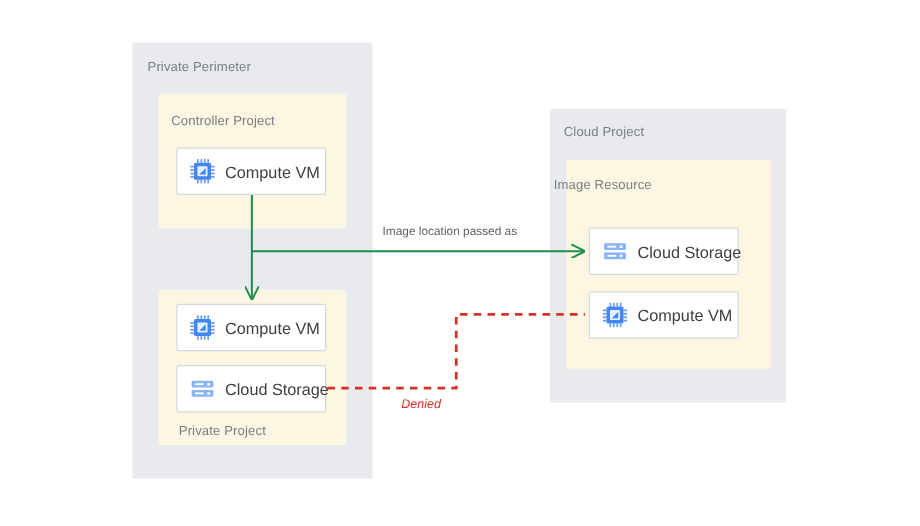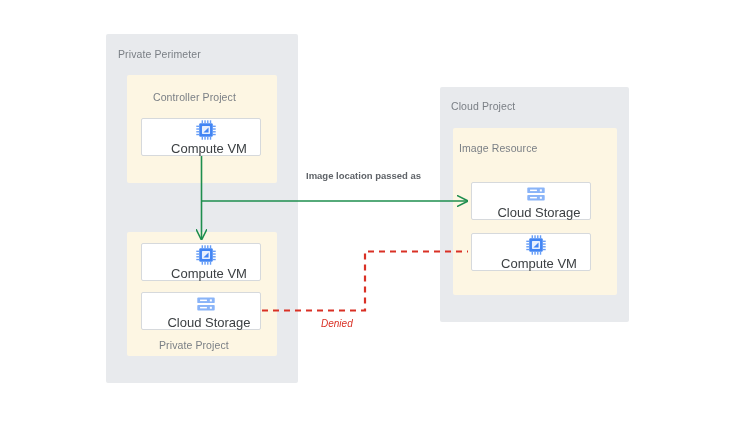--- a/index.html
+++ b/index.html
@@ -37,52 +37,51 @@
     position: absolute;
     background: #fdf6e3;
     border-radius: 2px;
   }
   .project-label {
     position: absolute;
     font-size: 10.5px;
     color: #7a7f85;
     letter-spacing: 0.1px;
     white-space: nowrap;
-    margin-left: 16px;
   }
   .card {
     position: absolute;
     background: #ffffff;
     border: 1px solid #d6d9dc;
     border-radius: 2px;
     display: flex;
     align-items: center;
     box-sizing: border-box;
     padding-left: 9px;
-    flex-direction: column;
   }
   .card .icon {
     width: 22px;
     height: 22px;
     flex: 0 0 22px;
     display: block;
   }
   .card .card-label {
     margin-left: 7px;
     font-size: 13px;
     color: #3c4043;
     white-space: nowrap;
   }
   .edge-label {
     position: absolute;
     font-size: 9.5px;
-    font-weight: bold;
+    font-weight: normal;
     color: #5f6368;
     line-height: 12px;
     white-space: nowrap;
+    margin-top: 10px;
   }
   .denied-label {
     position: absolute;
     font-size: 10px;
     font-style: italic;
     color: #d93025;
     white-space: nowrap;
   }
   svg.connectors {
     position: absolute;

